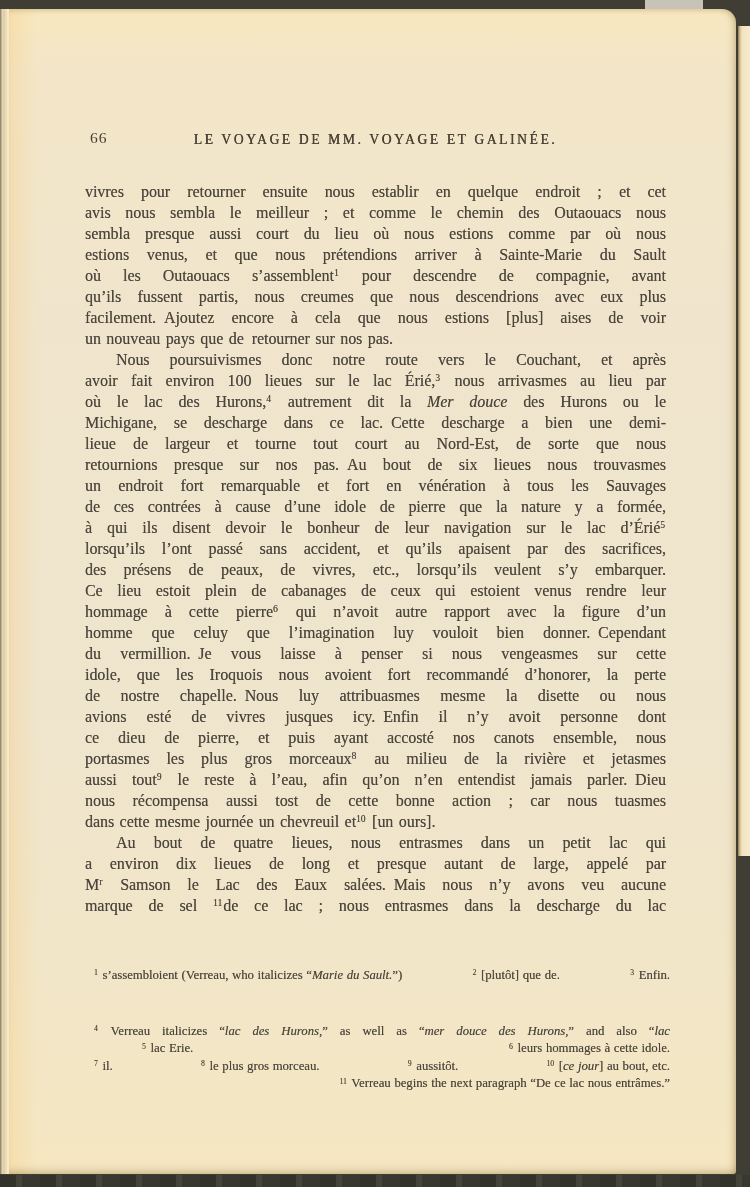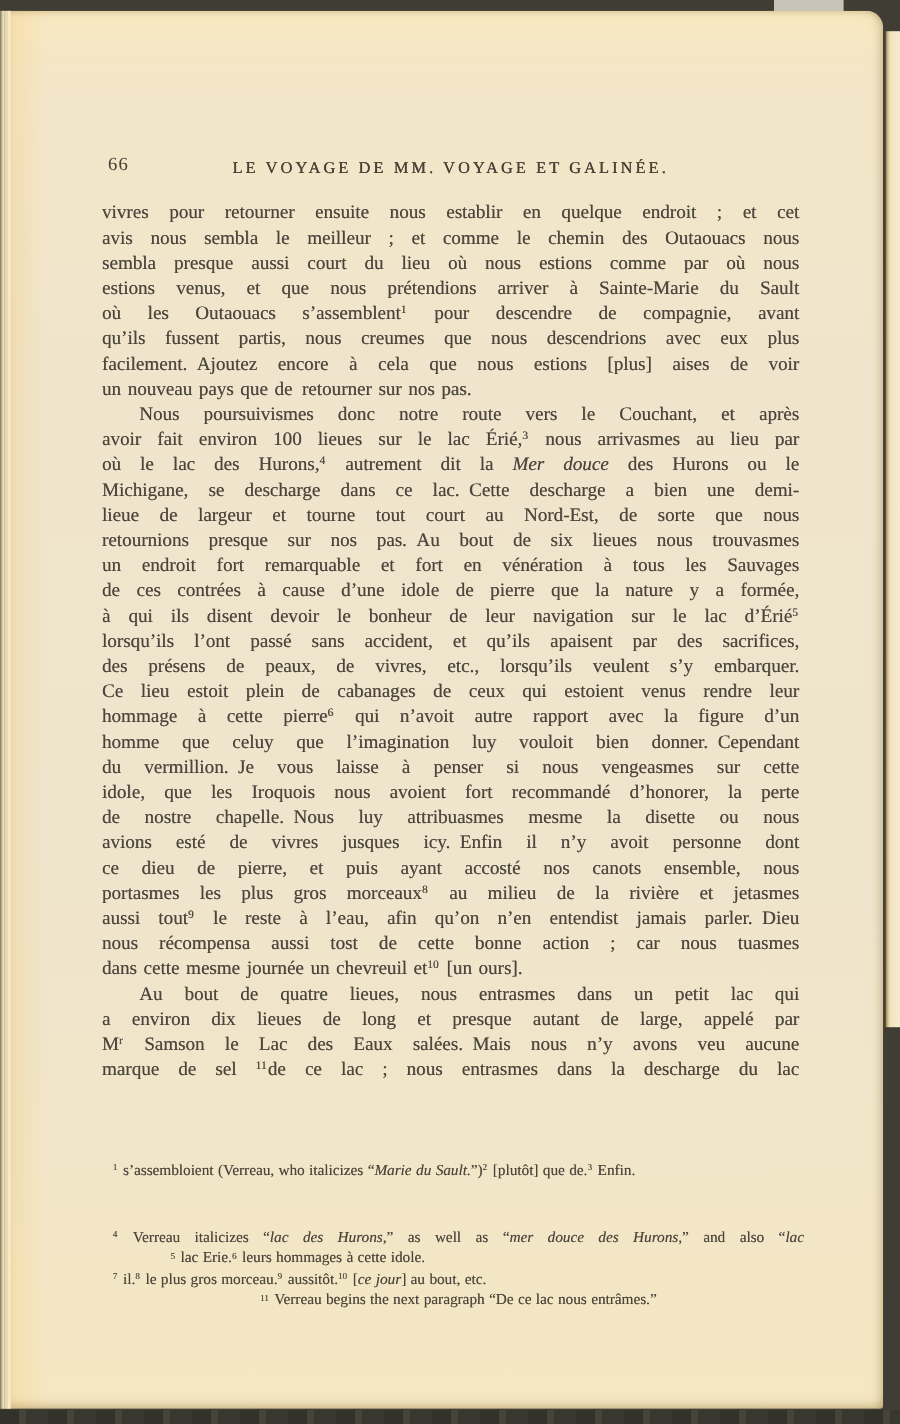--- a/index.html
+++ b/index.html
@@ -33,39 +33,39 @@
     position:absolute;left:0;bottom:0;width:750px;height:12px;
     background:repeating-linear-gradient(90deg,#33322a 0 16px,#45443a 16px 22px,#383730 22px 40px);
   }
   .pagenum{position:absolute;left:82px;top:120px;font-size:15.5px;letter-spacing:1px;color:#453f34;}
   .runhead{
     position:absolute;left:77px;top:123px;width:581px;text-align:center;
     font-size:13.6px;letter-spacing:2.6px;white-space:nowrap;color:#4a4236;
     text-shadow:.3px 0 currentColor;
   }
   .bodytext{
-    position:absolute;left:77px;top:158px;width:581px;
+    position:absolute;left:77px;top:172px;width:581px;
     font-size:15.9px;line-height:21px;word-spacing:1.5px;
     text-shadow:.25px 0 rgba(74,68,59,.6);
   }
   .bline{height:21px;text-align:justify;text-align-last:justify;}
   .bline.indent{text-indent:31px;}
   .bline.end{text-align-last:left;}
   .it{font-style:italic;}
   .sup{font-size:60%;position:relative;top:-.48em;margin-right:1px;letter-spacing:0;}
   .footnotes{
     position:absolute;left:86px;top:958px;width:576px;
     font-size:12.7px;line-height:17.6px;word-spacing:.5px;
     text-shadow:.2px 0 rgba(74,68,59,.55);
   }
   .fline{height:17.6px;}
   .fline.just{text-align:justify;text-align-last:justify;margin-top:38px;}
-  .fline.spread{display:flex;}
+  .fline.spread{display:flex;justify-content:space-between;}
   .fline.spread.indent{padding-left:48px;}
-  .fline.plain{text-align:center;}
+  .fline.plain{text-align:right;}
 </style>
 </head>
 <body>
 
 <div class="scan">
   <div class="scanner-grey"></div>
   <div class="page">
     <span class="pagenum">66</span>
     <div class="runhead">LE VOYAGE DE MM. VOYAGE ET GALINÉE.</div>
     <div class="bodytext" id="body">

